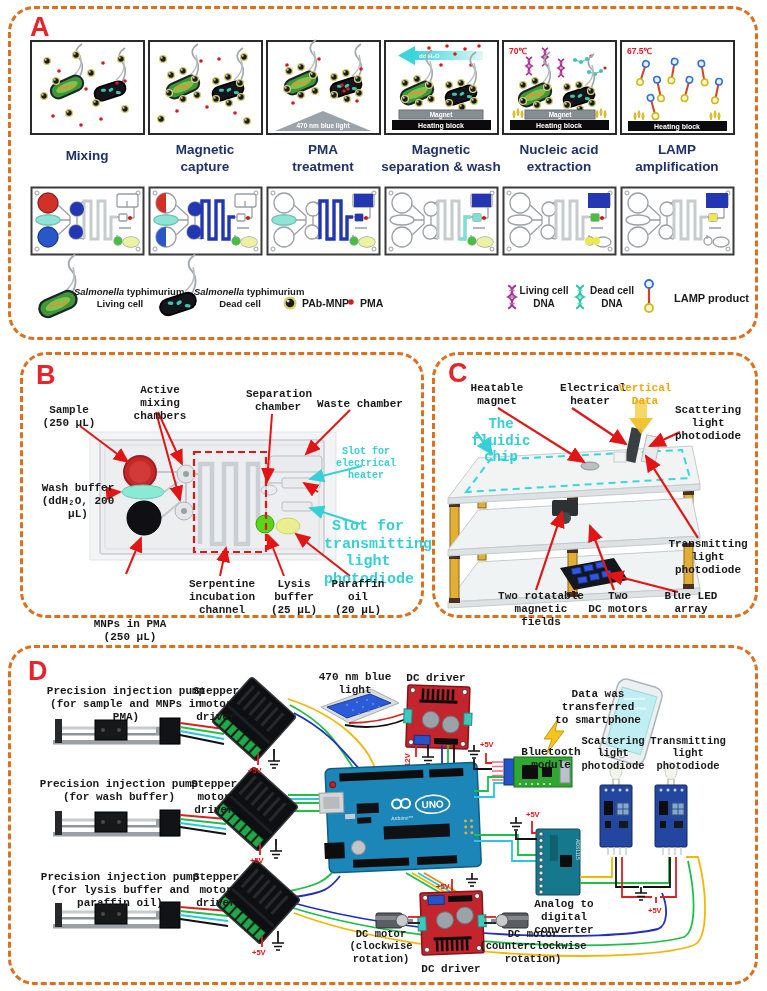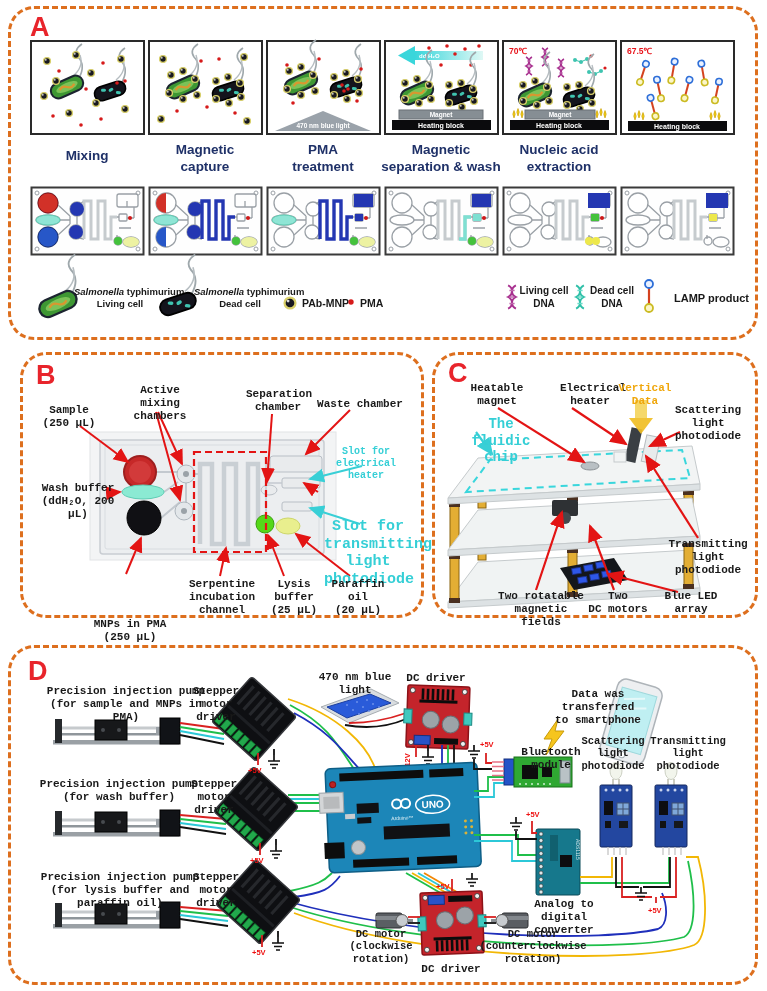--- a/index.html
+++ b/index.html
@@ -372,20 +372,22 @@
 
 <div class="step" style="left:29px;top:148px;width:116px;">Mixing</div>
 <div class="step" style="left:147px;top:142px;width:116px;">Magnetic
 capture</div>
 <div class="step" style="left:265px;top:142px;width:116px;">PMA
 treatment</div>
 <div class="step" style="left:375px;top:142px;width:132px;">Magnetic
 separation &amp; wash</div>
 <div class="step" style="left:501px;top:142px;width:116px;">Nucleic acid
 extraction</div>
+<div class="step" style="left:619px;top:142px;width:116px;">LAMP
+amplification</div>
 
 <svg style="left:29px;top:186px;" width="707" height="70" viewBox="0 0 707 70">
   <g transform="translate(2,1)">
     <use href="#chipframe"></use>
         <use href="#chipL"></use>
         <use href="#serp" stroke="#C6CBCE" stroke-width="3"></use>
         <use href="#chipR"></use>
     <circle cx="17" cy="16" r="10" fill="#D23128" stroke="#8C1218"></circle>
     <ellipse cx="17" cy="33" rx="12" ry="5" fill="#8FE5D5" stroke="#5ECDB4"></ellipse>
     <circle cx="17" cy="50" r="10" fill="#2757C8" stroke="#16307E"></circle>

